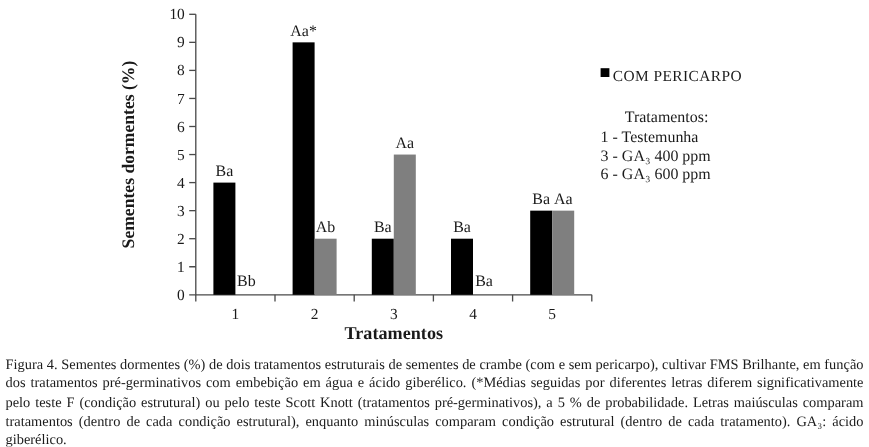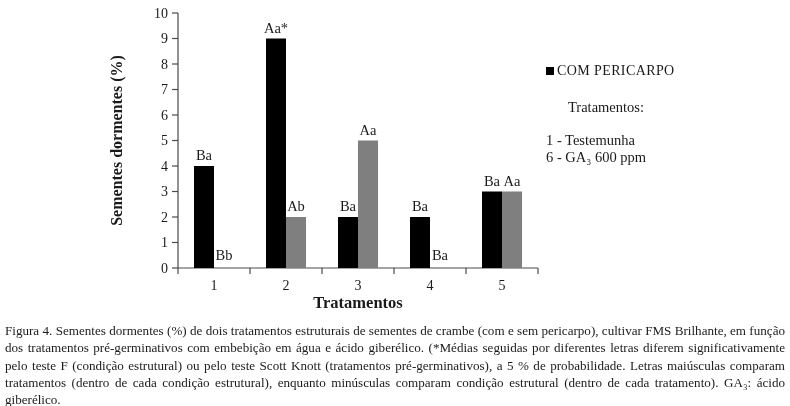--- a/index.html
+++ b/index.html
@@ -5,24 +5,24 @@
   html, body { margin: 0; padding: 0; background: #ffffff; }
   body {
     width: 790px; height: 406px; overflow: hidden;
     font-family: "Liberation Serif", "DejaVu Serif", serif;
     color: #1a1a1a;
   }
   .page { position: relative; width: 790px; height: 406px; background: #fff; }
   .chart-region { position: absolute; left: 0; top: 0; width: 790px; height: 318px; }
   #chart-svg { position: absolute; left: 0; top: 0; }
   .legend { position: absolute; left: 546px; top: 62px; width: 238px; font-size: 14px; }
-  .legend-row { display: flex; align-items: center; margin-bottom: 8px; letter-spacing: 0.4px; line-height: 17px; }
+  .legend-row { display: flex; margin-bottom: 8px; letter-spacing: 0.4px; line-height: 17px; }
   .swatch { width: 8px; height: 8px; display: inline-block; margin-right: 3px; flex: 0 0 auto; }
   .treatments { margin-top: 20px; font-size: 14.5px; }
-  .treat-title { margin-left: 22px; margin-bottom: 16px; line-height: 17px; }
+  .treat-title { margin-left: 22px; margin-bottom: 1px; line-height: 17px; }
   .treat-item { line-height: 17px; white-space: nowrap; font-family: Liberation Serif, serif; }
   .caption {
     position: absolute; left: 5px; right: 5px; top: 322px; margin: 0;
     font-size: 13.1px; line-height: 17.3px; text-align: justify; color: #1b1b1b;
   }
 </style>
 </head>
 <body>
 
 <div class="page">
@@ -99,19 +99,20 @@
       </svg>
     <div class="legend">
       <div class="legend-row">
         <span class="swatch" style="background: rgb(0, 0, 0);"></span>
         <span class="legend-label">COM PERICARPO</span>
       </div>
       <div class="treatments">
         <div class="treat-title">Tratamentos:</div>
         <div id="treat-list">
             <div class="treat-item">1 - Testemunha</div>
+            <div class="treat-item">3 - GA₃ 400 ppm</div>
             <div class="treat-item">6 - GA₃ 600 ppm</div>
           </div>
       </div>
     </div>
   </div>
   <p class="caption">Figura 4. Sementes dormentes (%) de dois tratamentos estruturais de sementes de crambe (com e sem pericarpo), cultivar FMS Brilhante, em função dos tratamentos pré-germinativos com embebição em água e ácido giberélico. (*Médias seguidas por diferentes letras diferem significativamente pelo teste F (condição estrutural) ou pelo teste Scott Knott (tratamentos pré-germinativos), a 5 % de probabilidade. Letras maiúsculas comparam tratamentos (dentro de cada condição estrutural), enquanto minúsculas comparam condição estrutural (dentro de cada tratamento). GA₃: ácido giberélico.</p>
 </div>
 
 </body></html>

